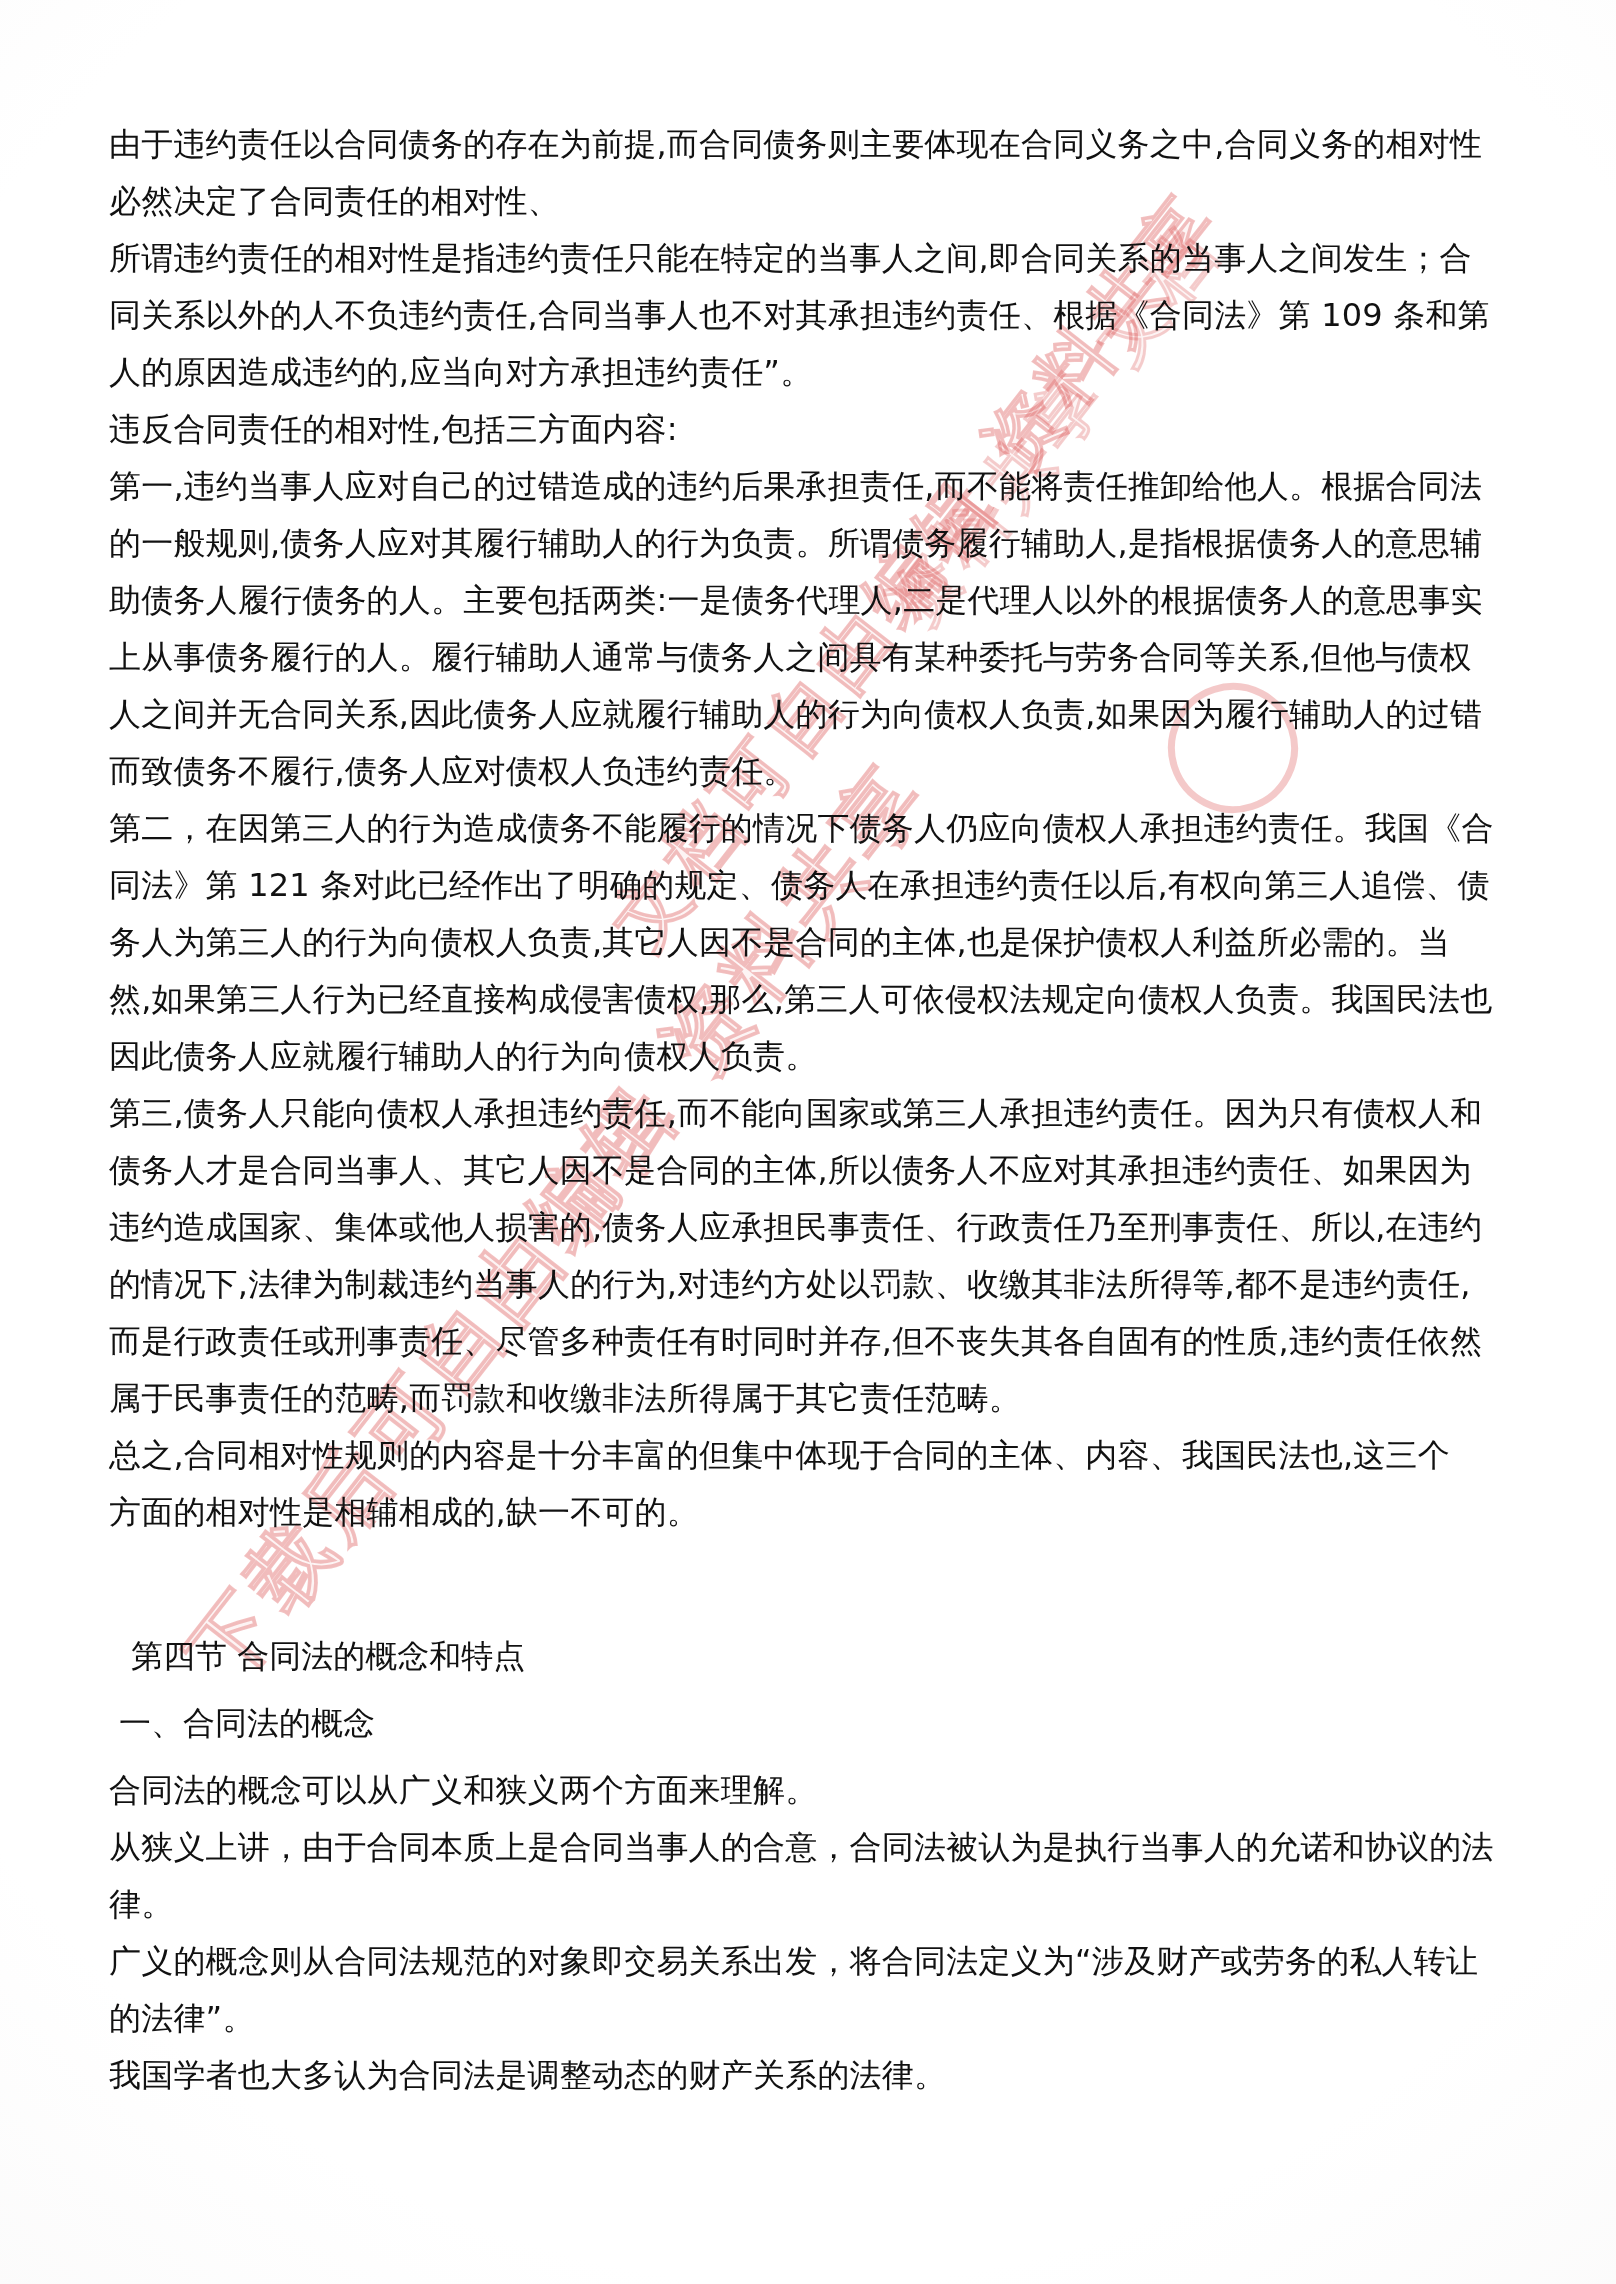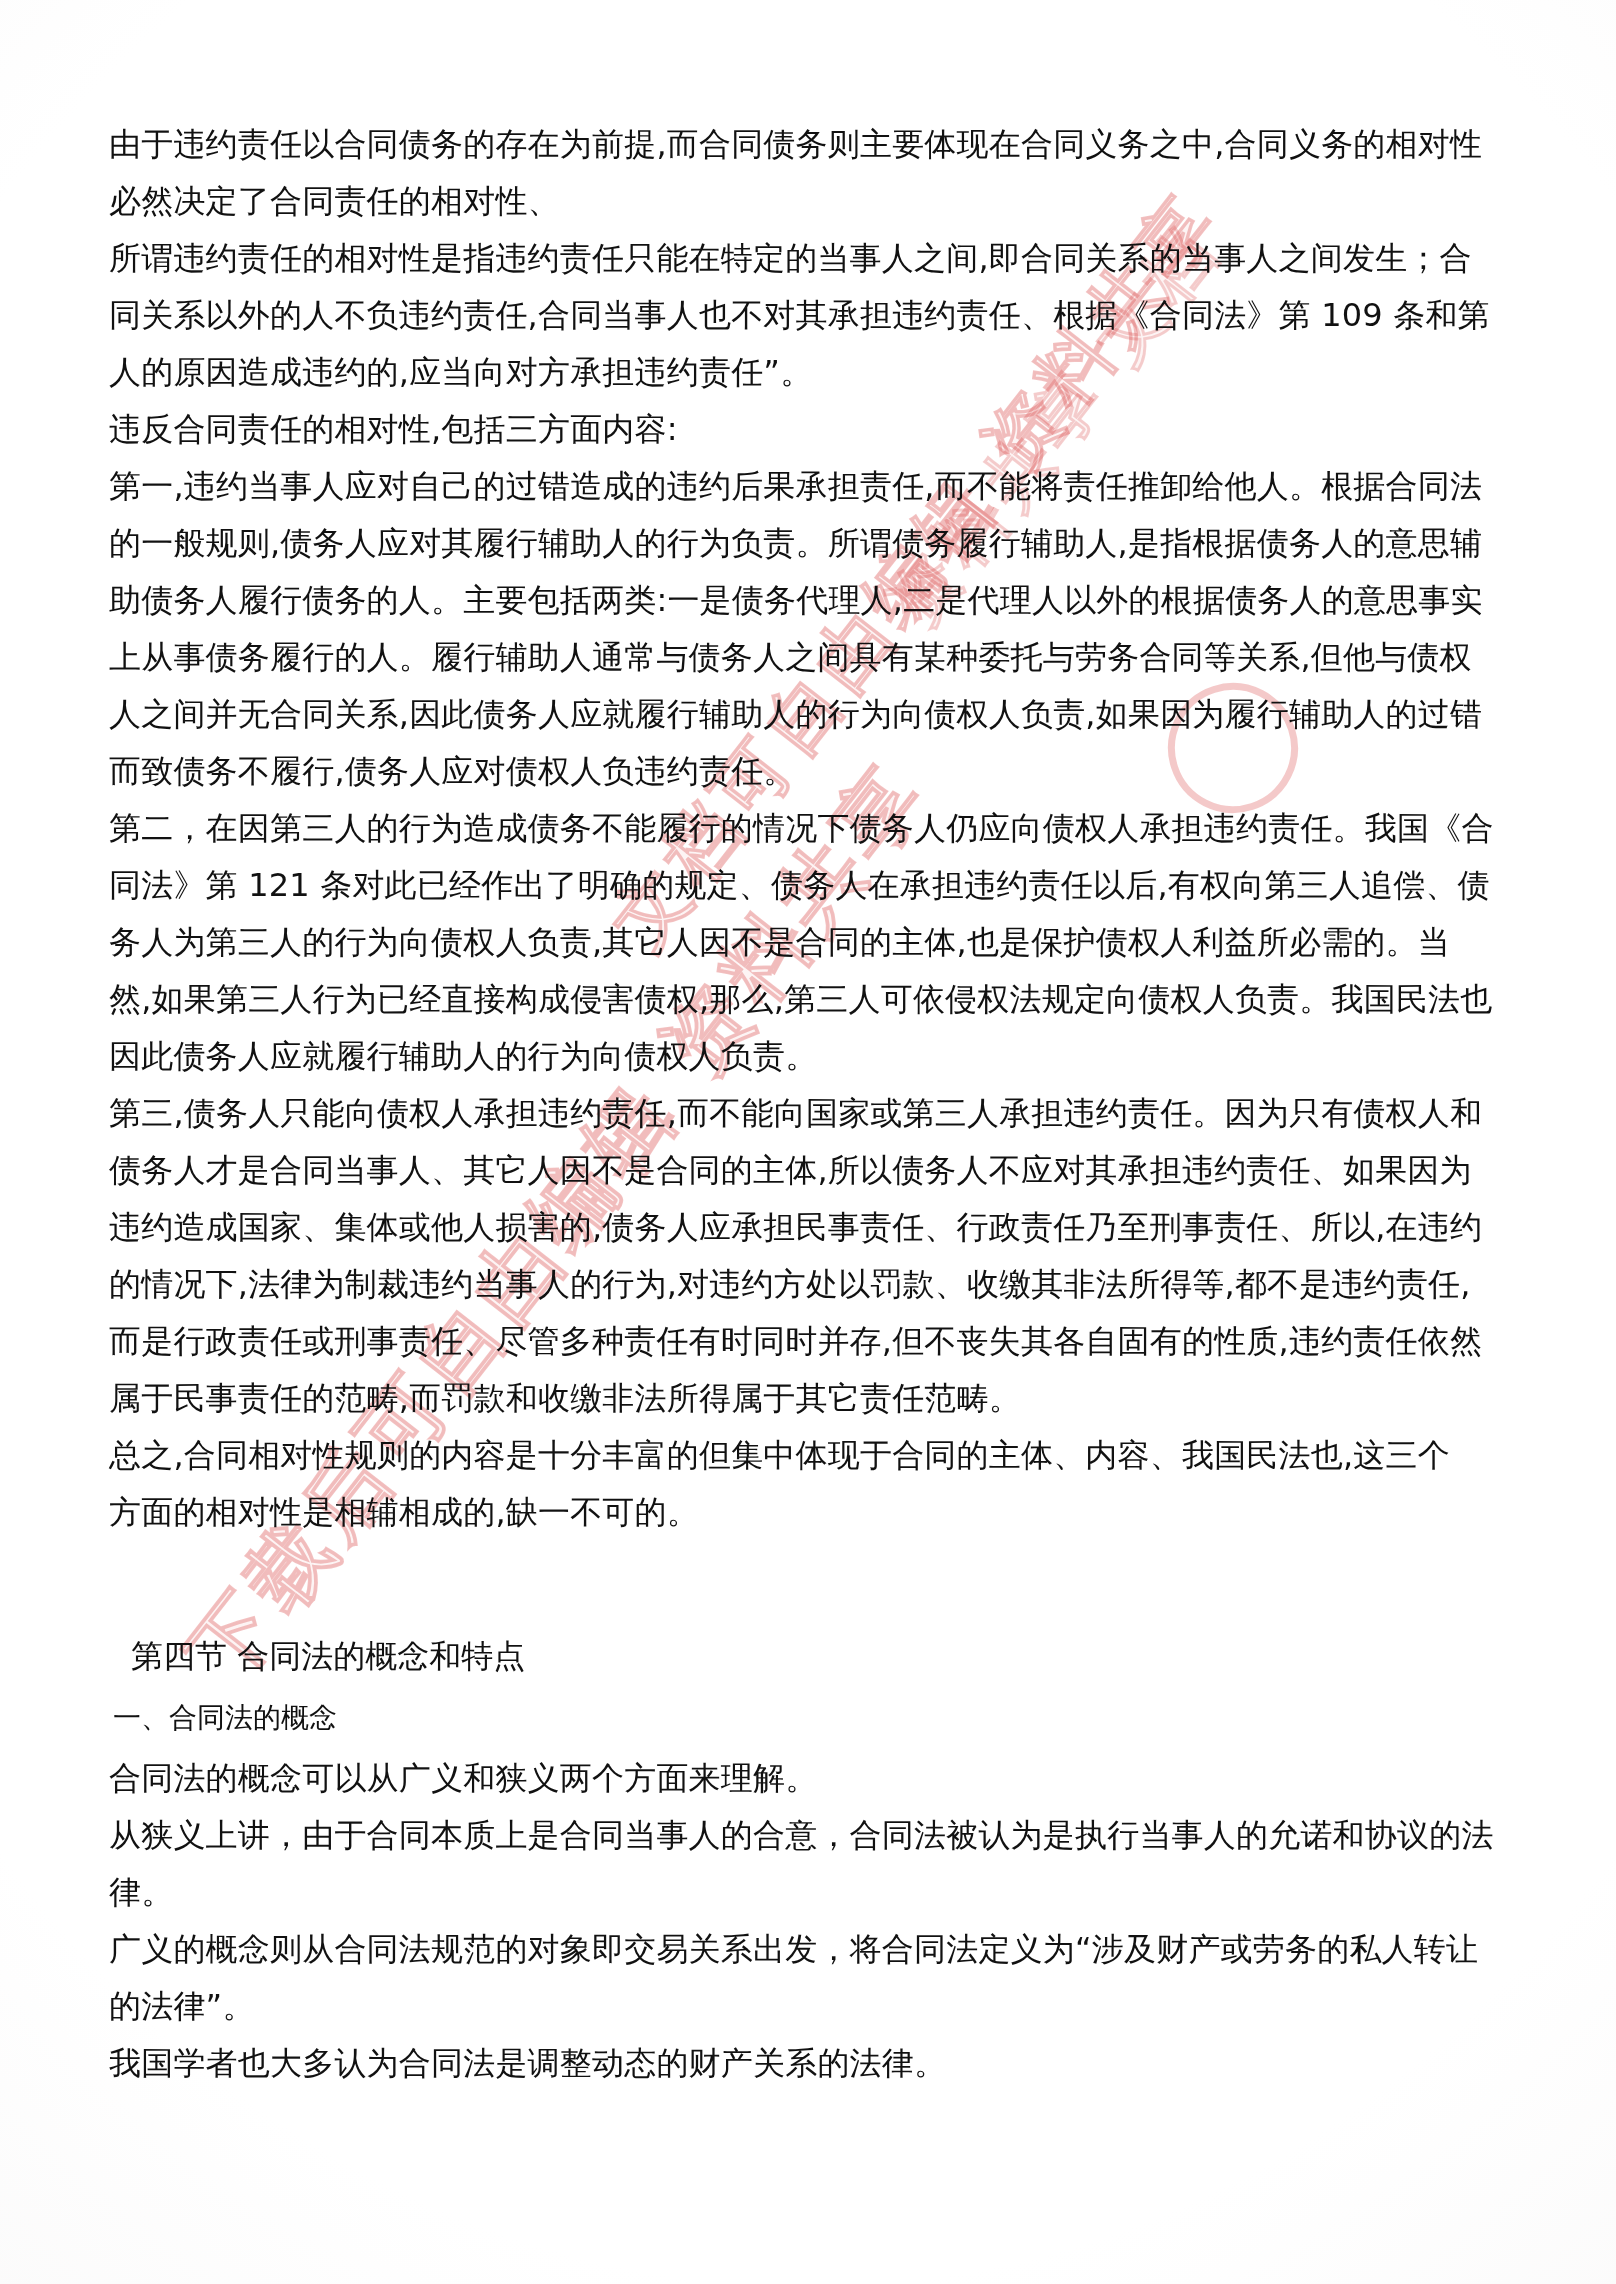--- a/index.html
+++ b/index.html
@@ -49,24 +49,24 @@
   .heading {
     margin: 0;
     padding: 0;
     color: #111111;
     font-size: 32px;
     line-height: 57px;
     font-weight: 500;
     text-indent: 22px;
   }
   .subheading {
-    margin: 4px;
+    margin: 10px;
     padding: 0;
     color: #111111;
-    font-size: 28px;
+    font-size: 32px;
     line-height: 57px;
     font-weight: 500;
   }
 
   
   .watermark-layer {
     position: absolute;
     inset: 0;
     z-index: 2;
     pointer-events: none;

